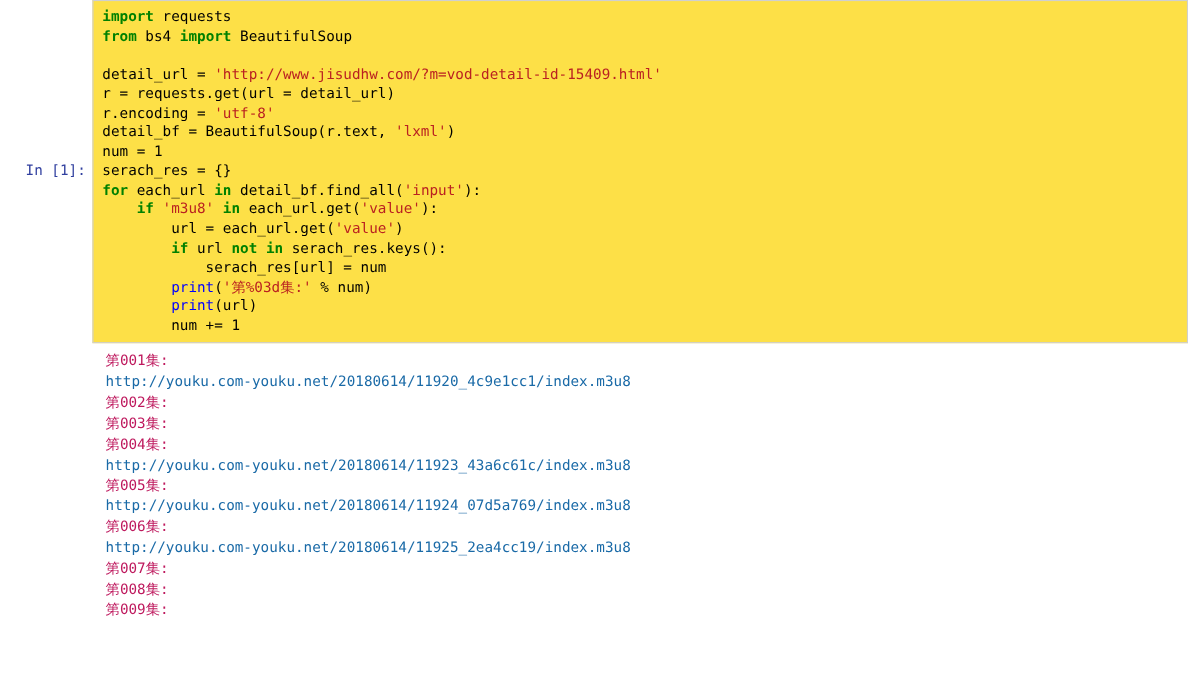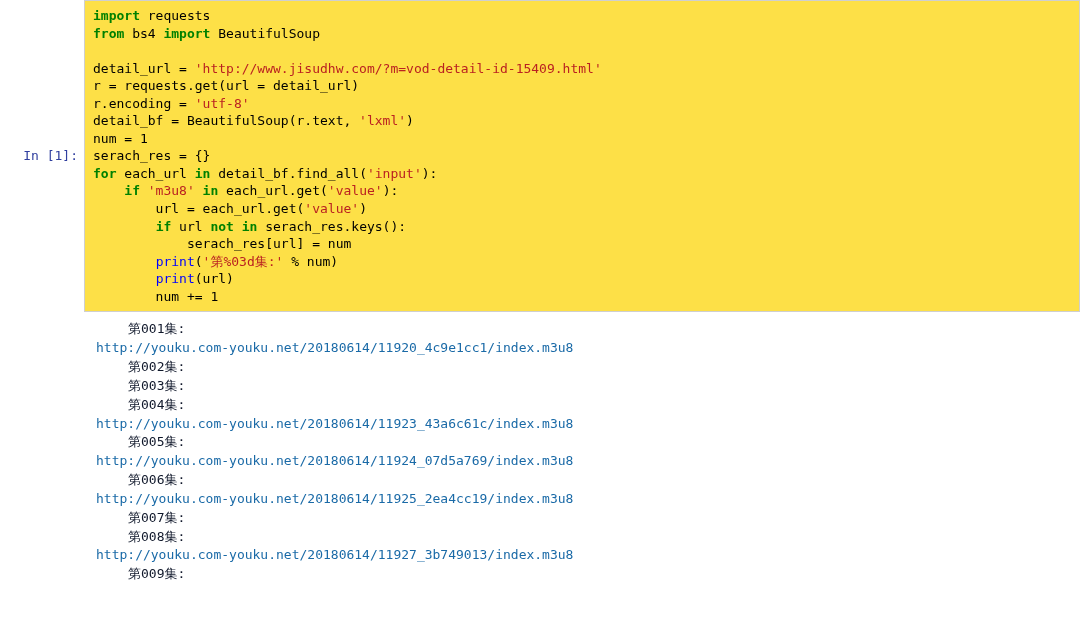--- a/index.html
+++ b/index.html
@@ -5,21 +5,21 @@
   body { margin: 0; padding: 0; font-family: "Menlo","Monaco","Consolas","DejaVu Sans Mono",monospace; font-size: 13px; background: #fff; color: #000; }
   .cell { display: flex; align-items: center; }
   .prompt { width: 78px; flex: 0 0 78px; text-align: right; padding: 8px 6px 8px 0; color: #303F9F; font-family: inherit; font-size: 13px; line-height: 1.35; }
   .input-area { flex: 1; border: 1px solid #cfcfcf; background: #fde047; padding: 6px 8px; line-height: 1.35; font-size: 13px; white-space: pre; overflow-x: auto; }
   .kw-green { color: #008000; font-weight: bold; }
   .kw-blue  { color: #0000ff; }
   .str      { color: #ba2121; }
   .plain    { color: #000; }
   .output-wrap { padding-left: 96px; margin-top: 8px; }
   .output-line { white-space: pre; font-size: 13px; line-height: 1.45; }
-  .ep-label { color: #0f172a; font-weight: normal; margin-left: 32px; }
+  .ep-label { color: #be185d; font-weight: normal; }
   .ep-url   { color: #1a6aa7; }
 </style>
 </head>
 <body>
 
 <div class="cell">
   <div class="prompt">In [1]:</div>
   <div class="input-area" id="code-editor"><span class="kw-green">import</span><span class="plain"> requests
 </span><span class="kw-green">from</span><span class="plain"> bs4 </span><span class="kw-green">import</span><span class="plain"> BeautifulSoup
 
@@ -45,15 +45,14 @@
     <div class="output-line ep-label">第002集:</div>
     <div class="output-line ep-label">第003集:</div>
     <div class="output-line ep-label">第004集:</div>
     <div class="output-line ep-url">http://youku.com-youku.net/20180614/11923_43a6c61c/index.m3u8</div>
     <div class="output-line ep-label">第005集:</div>
     <div class="output-line ep-url">http://youku.com-youku.net/20180614/11924_07d5a769/index.m3u8</div>
     <div class="output-line ep-label">第006集:</div>
     <div class="output-line ep-url">http://youku.com-youku.net/20180614/11925_2ea4cc19/index.m3u8</div>
     <div class="output-line ep-label">第007集:</div>
     <div class="output-line ep-label">第008集:</div>
-    <div class="output-line ep-url">http://youku.com-youku.net/20180614/11927_3b749013/index.m3u8</div>
     <div class="output-line ep-label">第009集:</div>
   </div>
 
 </body></html>

